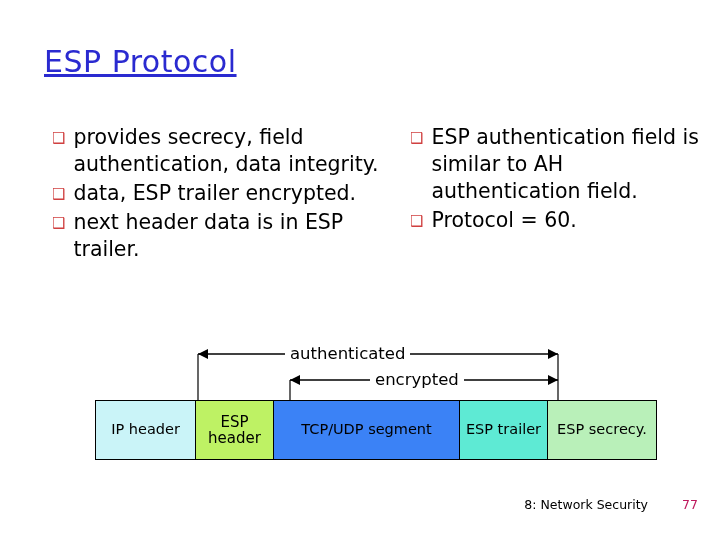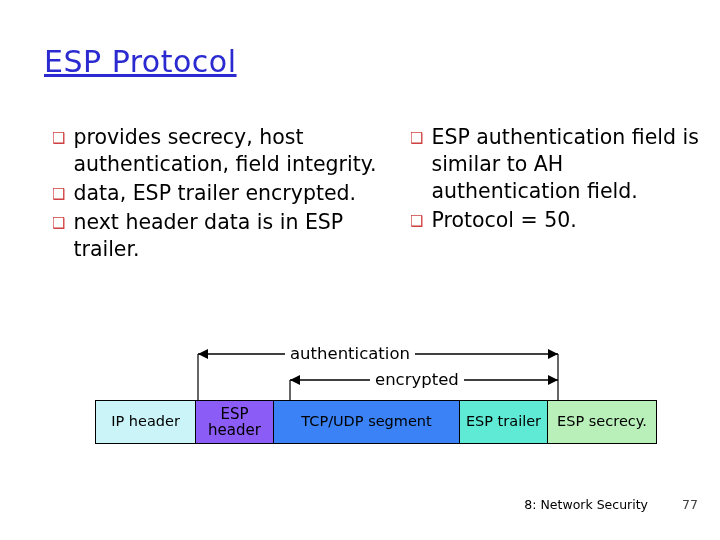--- a/index.html
+++ b/index.html
@@ -77,111 +77,111 @@
     font-size: 16.5px;
     color: #000;
     background: #fff;
     padding: 0 5px;
     white-space: nowrap;
   }
   .boxrow {
     position: absolute;
     left: 95px;
     top: 70px;
-    height: 44px;
+    height: 60px;
     display: flex;
     border: 1px solid #000;
     box-sizing: border-box;
   }
   .cell {
     border-right: 1px solid #000;
     box-sizing: border-box;
     display: flex;
     align-items: center;
     justify-content: center;
     text-align: center;
     font-size: 14.5px;
     line-height: 1.1;
     padding: 0 4px;
   }
   .cell:last-child { border-right: none; }
   .c-ip   { width: 100px; background: #caf4f8; }
-  .c-esph { width: 78px;  background: #8b5cf6; font-size: 15px; }
+  .c-esph { width: 78px;  background: #bef264; font-size: 15px; }
   .c-tcp  { width: 186px; background: #3b82f6; }
   .c-trl  { width: 88px;  background: #5eead4; }
   .c-auth { width: 108px; background: #b9f0b9; }
 
   .footer-text {
     position: absolute;
     right: 72px;
     bottom: 28px;
     font-size: 12.5px;
     color: #000;
     font-family: "DejaVu Sans", sans-serif;
     margin-left: 38px;
   }
   .footer-page {
     position: absolute;
     right: 22px;
     bottom: 28px;
     font-size: 12.5px;
-    color: #404040;
+    color: #be185d;
   }
   svg.lines { position: absolute; left: 0; top: 0; }
 </style>
 </head>
 <body>
 
 <div class="slide">
 
   <div class="title">ESP Protocol</div>
 
   <div class="bullets col-left">
     <div class="bullet-row">
       <span class="marker">❑</span>
-      <span class="btext">provides secrecy, host authentication, field integrity.</span>
+      <span class="btext">provides secrecy, field authentication, data integrity.</span>
     </div>
     <div class="bullet-row">
       <span class="marker">❑</span>
       <span class="btext">data, ESP trailer encrypted.</span>
     </div>
     <div class="bullet-row">
       <span class="marker">❑</span>
       <span class="btext">next header data is in ESP trailer.</span>
     </div>
   </div>
 
   <div class="bullets col-right">
     <div class="bullet-row">
       <span class="marker">❑</span>
       <span class="btext">ESP authentication field is similar to AH authentication field.</span>
     </div>
     <div class="bullet-row">
       <span class="marker">❑</span>
-      <span class="btext">Protocol = 50.</span>
+      <span class="btext">Protocol = 60.</span>
     </div>
   </div>
 
   <div class="diagram">
     <svg class="lines" width="720" height="140">
 
       <line x1="198" y1="24" x2="558" y2="24" stroke="#000" stroke-width="1.6"></line>
       <polygon points="198,24 208,19 208,29" fill="#000"></polygon>
       <polygon points="558,24 548,19 548,29" fill="#000"></polygon>
 
       <line x1="290" y1="50" x2="558" y2="50" stroke="#000" stroke-width="1.6"></line>
       <polygon points="290,50 300,45 300,55" fill="#000"></polygon>
       <polygon points="558,50 548,45 548,55" fill="#000"></polygon>
 
       <line x1="198" y1="24" x2="198" y2="70" stroke="#000" stroke-width="1.2"></line>
       <line x1="290" y1="50" x2="290" y2="70" stroke="#000" stroke-width="1.2"></line>
       <line x1="558" y1="24" x2="558" y2="70" stroke="#000" stroke-width="1.2"></line>
     </svg>
 
-    <div class="arrowlabel" style="left:285px; top:14px;">authentication</div>
+    <div class="arrowlabel" style="left:285px; top:14px;">authenticated</div>
     <div class="arrowlabel" style="left:370px; top:40px;">encrypted</div>
 
     <div class="boxrow">
       <div class="cell c-ip">IP header</div>
       <div class="cell c-esph">ESP header</div>
       <div class="cell c-tcp">TCP/UDP segment</div>
       <div class="cell c-trl">ESP trailer</div>
       <div class="cell c-auth">ESP secrecy.</div>
     </div>
   </div>

